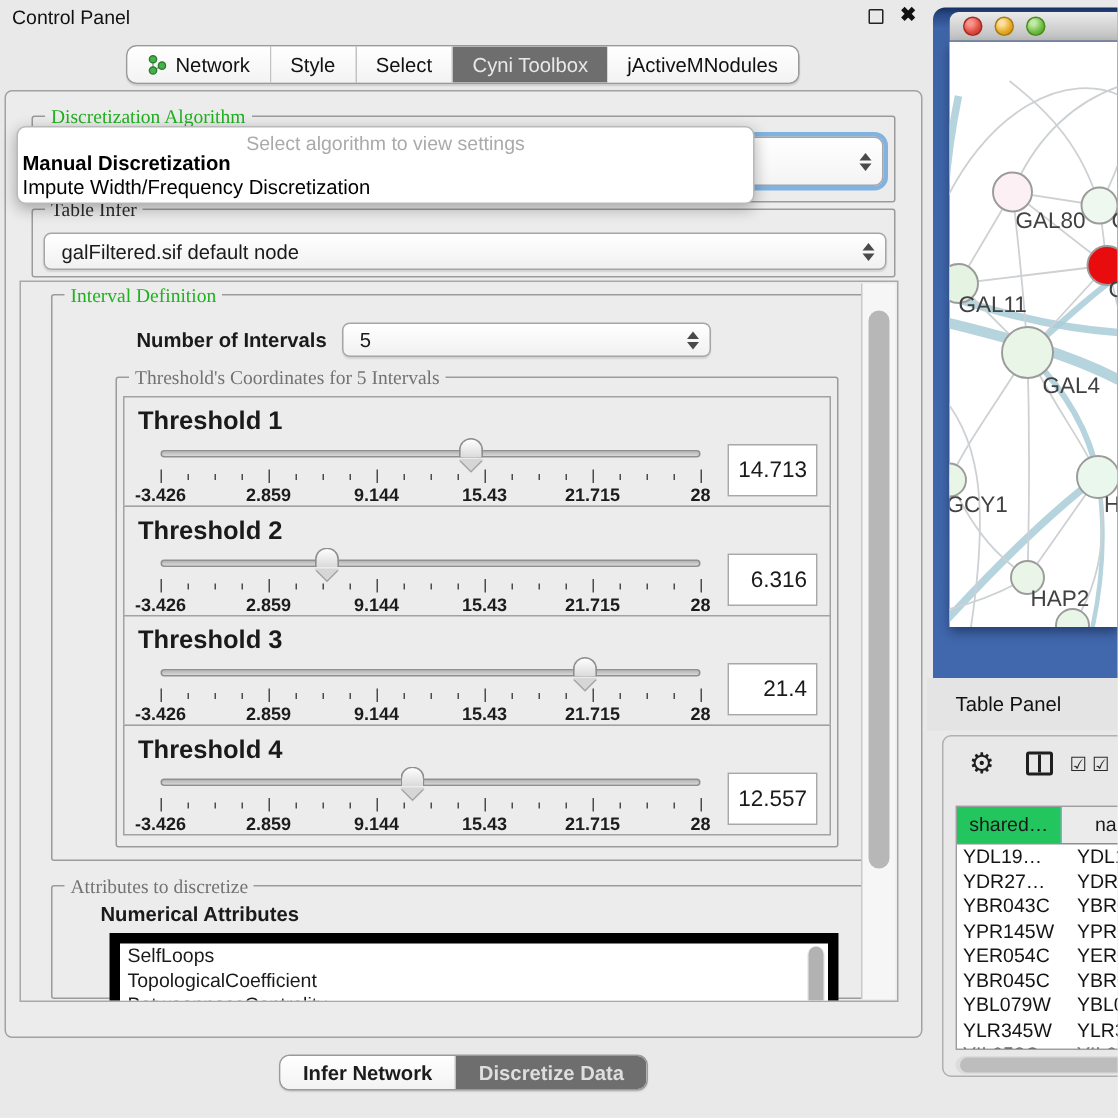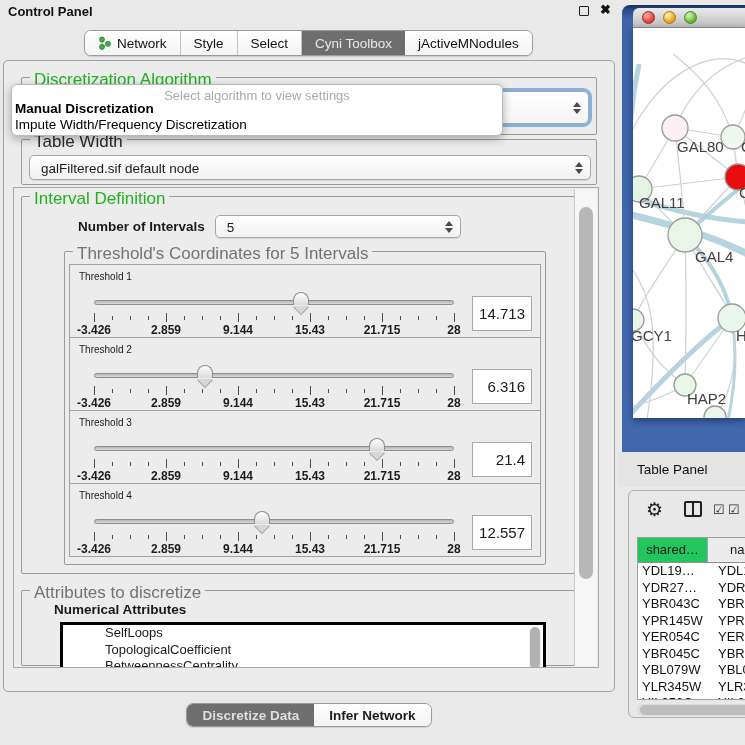--- a/index.html
+++ b/index.html
@@ -2,86 +2,86 @@
 <html><head>
 <meta charset="utf-8">
 <style>
   * { margin:0; padding:0; box-sizing:border-box; }
   html,body { width:745px; height:745px; overflow:hidden; }
   body { font-family:"Liberation Sans", sans-serif; font-size:13px; color:#1a1a1a; background:#e9e9e9; position:relative; }
   #root { position:absolute; inset:0; width:745px; height:745px; overflow:hidden; }
 
   
   .cp-titlebar { position:absolute; left:0; top:0; width:618px; height:22px; }
-  .cp-title { position:absolute; left:8px; top:4px; font-size:13px; color:#111;font-weight:bold; }
+  .cp-title { position:absolute; left:8px; top:4px; font-size:13px; color:#111; }
   .float-ic { position:absolute; left:579px; top:6px; width:10px; height:10px; border:1.6px solid #222; border-radius:1px; }
   .close-ic { position:absolute; left:600px; top:2px; font-size:13px; font-weight:900; color:#111; }
 
   .tabstrip { position:absolute; left:84px; top:30px; height:26px; display:inline-flex; align-items:stretch;
     background:#fff; border:1px solid #9a9a9a; border-radius:7px; overflow:hidden; box-shadow:0 1px 1px rgba(0,0,0,.12); }
   .tab { display:flex; align-items:center; gap:6px; padding:0 13px; font-size:13.5px; color:#111; background:linear-gradient(#ffffff,#f3f3f3); border-right:1px solid #c2c2c2; cursor:default; }
   .tab:last-child { border-right:none; }
   .tab.sel { background:#6e6e6e; color:#e8e8e8; border-right:none; }
 
   .cp-outer { position:absolute; left:3px; top:60px; width:612px; height:632px; background:#ececec;
     border:1px solid #a2a2a2; border-radius:5px; overflow:hidden; }
 
   .grp { position:relative; border:1px solid #9b9b9b; border-radius:2px; }
-  .grp-title { position:absolute; top:-8px; left:8px; background:#ececec; padding:0 4px; font-size:17px; white-space:nowrap; }
+  .grp-title { position:absolute; top:-8px; left:8px; background:#ececec; padding:0 4px; font-size:13px; white-space:nowrap;font-family:Liberation Serif, serif; }
   .t-green { color:#21b121; }
   .t-blue  { color:#737373; }
   .t-dark  { color:#2a2a2a; }
 
   .alg-grp   { position:absolute; left:17px; top:16px; width:576px; height:58px; }
   .alg-combo { position:absolute; left:7px; top:13px; width:560px; height:33px; background:linear-gradient(#ffffff,#f4f4f4);
     border:1px solid #a6a6a6; border-radius:6px; box-shadow:0 0 0 3px rgba(95,160,220,.75); }
   .tdata-grp { position:absolute; left:17px; top:78px; width:576px; height:46px; }
 
   .combo { position:relative; background:linear-gradient(#ffffff,#f1f1f1); border:1px solid #a6a6a6; border-radius:5px;
     box-shadow:0 1px 1px rgba(0,0,0,.10); font-size:13.5px; }
   .combo .val { position:absolute; left:11px; top:50%; transform:translateY(-50%); white-space:nowrap; }
   .stepper { position:absolute; right:7px; top:50%; transform:translateY(-50%); display:flex; flex-direction:column; gap:2px; }
   .tri-up   { width:0; height:0; border-left:4px solid transparent; border-right:4px solid transparent; border-bottom:5px solid #4a4a4a; }
   .tri-down { width:0; height:0; border-left:4px solid transparent; border-right:4px solid transparent; border-top:5px solid #4a4a4a; }
   .tdata-combo { position:absolute; left:7px; top:15px; width:562px; height:25px; }
 
   .scrollpane { position:absolute; left:9px; top:126px; width:586px; height:481px; border:1px solid #a8a8a8; background:#ececec; overflow:hidden; }
-  .sp-content { position:absolute; left:0; top:0; width:560px; height:481px; }
+  .sp-content { position:absolute; left:13px; top:0; width:560px; height:481px; }
   .vscroll { position:absolute; right:1px; top:1px; width:23px; height:477px; background:#f6f6f6; border-left:1px solid #c8c8c8; }
   .vscroll .vthumb { position:absolute; left:4px; top:18px; width:14px; height:372px; background:#b7b7b7; border-radius:7px; }
 
   .interval-grp { position:absolute; left:7px; top:8px; width:554px; height:378px; background:#ececec; }
   .noi-row { position:absolute; left:56px; top:18px; display:flex; align-items:center; }
   .noi-label { font-weight:bold; font-size:13.5px; margin-right:10px; }
   .noi-combo { position:relative; width:246px; height:23px; }
 
   .thr-grp { position:absolute; left:42px; top:54px; width:482px; height:314px; background:#ececec; }
   .thr-list { position:absolute; left:4px; top:12px; right:4px; }
   .thr-panel { position:relative; height:74px; border:1px solid #a2a2a2; background:#ececec; margin-top:-1px; }
   .thr-panel:first-child { margin-top:0; }
-  .thr-label { position:absolute; left:9px; top:6px; font-weight:normal; font-size:10px; }
+  .thr-label { position:absolute; left:9px; top:6px; font-weight:bold; font-size:17px; }
   .sliderzone { position:absolute; left:24px; right:86px; top:27px; height:46px; }
   .track { position:absolute; left:0; right:0; top:8px; height:5px; border:1px solid #8f8f8f; border-radius:4px; background:linear-gradient(#b5b5b5,#d8d8d8); }
   .thumb { position:absolute; top:0; width:16px; height:13px; margin-left:-9px; background:linear-gradient(#fefefe,#dadada);
     border:1px solid #8e8e8e; border-bottom:none; border-radius:8px 8px 0 0; z-index:2; }
   .thumb::after { content:""; position:absolute; top:13px; left:-1px; width:0; height:0;
     border-left:8px solid transparent; border-right:8px solid transparent; border-top:8px solid #d6d6d6;
     filter:drop-shadow(0 1px 0 #8e8e8e); }
   .ticks { position:absolute; left:0; right:0; top:21px; height:10px; }
   .tick { position:absolute; width:1px; background:#4c4c4c; }
   .tick.minor { top:3px; height:4px; }
   .tick.major { top:0; height:9px; }
   .ticklabels { position:absolute; left:0; right:0; top:31px; height:14px; }
   .ticklabel { position:absolute; transform:translateX(-50%); font-size:12px; font-weight:bold; color:#1c1c1c; white-space:nowrap; }
   .thr-value { position:absolute; right:8px; top:31px; width:60px; height:35px; background:#fff; border:1px solid #a8a8a8;
     font-size:15px; text-align:right; line-height:33px; padding-right:6px; }
 
   .attrs-grp { position:absolute; left:7px; top:402px; width:554px; height:76px; background:#ececec; }
   .attrs-heading { position:absolute; left:32px; top:11px; font-weight:bold; font-size:13.5px; }
-  .attr-list { position:absolute; left:38px; top:31px; width:486px; height:60px; background:#fff; border:3px solid #000000; overflow:hidden;padding-left:37px; }
+  .attr-list { position:absolute; left:38px; top:31px; width:486px; height:60px; background:#fff; border:7px solid #000000; overflow:hidden; }
   .attr-item { height:16.5px; line-height:16.5px; padding-left:5px; font-size:13px; }
   .attr-vscroll { position:absolute; right:2px; top:2px; width:12px; height:44px; background:#ededed; border-radius:6px; }
   .attr-vthumb { position:absolute; left:1px; top:0; width:10px; height:42px; background:#b2b2b2; border-radius:5px; }
 
   .applybar { position:absolute; left:0; top:609px; width:610px; height:23px; border-top:1px solid #bdbdbd; background:#e9e9e9;
     display:flex; justify-content:center; align-items:center; }
   .apply-btn { min-width:70px; height:21px; background:linear-gradient(#ffffff,#efefef); border:1px solid #9a9a9a; border-radius:6px;
     font-size:13.5px; padding:0 12px; font-family:inherit; }
 
   .bottom-tabs { position:absolute; left:0; top:703px; width:618px; display:flex; justify-content:center; }
@@ -169,21 +169,21 @@
       <span class="grp-title t-green">Discretization Algorithm</span>
       <div class="alg-combo">
         <span class="stepper">
             <span class="tri-up"></span>
             <span class="tri-down"></span>
           </span>
       </div>
     </div>
 
     <div class="grp tdata-grp">
-      <span class="grp-title t-dark">Table Width</span>
+      <span class="grp-title t-dark">Table Infer</span>
       <div class="combo tdata-combo">
         <span class="val">galFiltered.sif default node</span>
         <span class="stepper">
             <span class="tri-up"></span>
             <span class="tri-down"></span>
           </span>
       </div>
     </div>
 
     <div class="scrollpane">
@@ -381,22 +381,22 @@
       </div>
       <div class="vscroll">
           <div class="vthumb"></div>
         </div>
     </div>
 
   </div>
 
   <div class="bottom-tabs">
     <div class="btabs-inner">
+        <div class="btab">Infer Network</div>
         <div class="btab sel">Discretize Data</div>
-        <div class="btab">Infer Network</div>
       </div>
   </div>
 
   <div class="popup">
     <div class="ph">Select algorithm to view settings</div>
     <div class="opt bold">Manual Discretization</div>
     <div class="opt">Impute Width/Frequency Discretization</div>
   </div>
 
   <div class="net-frame"></div>

